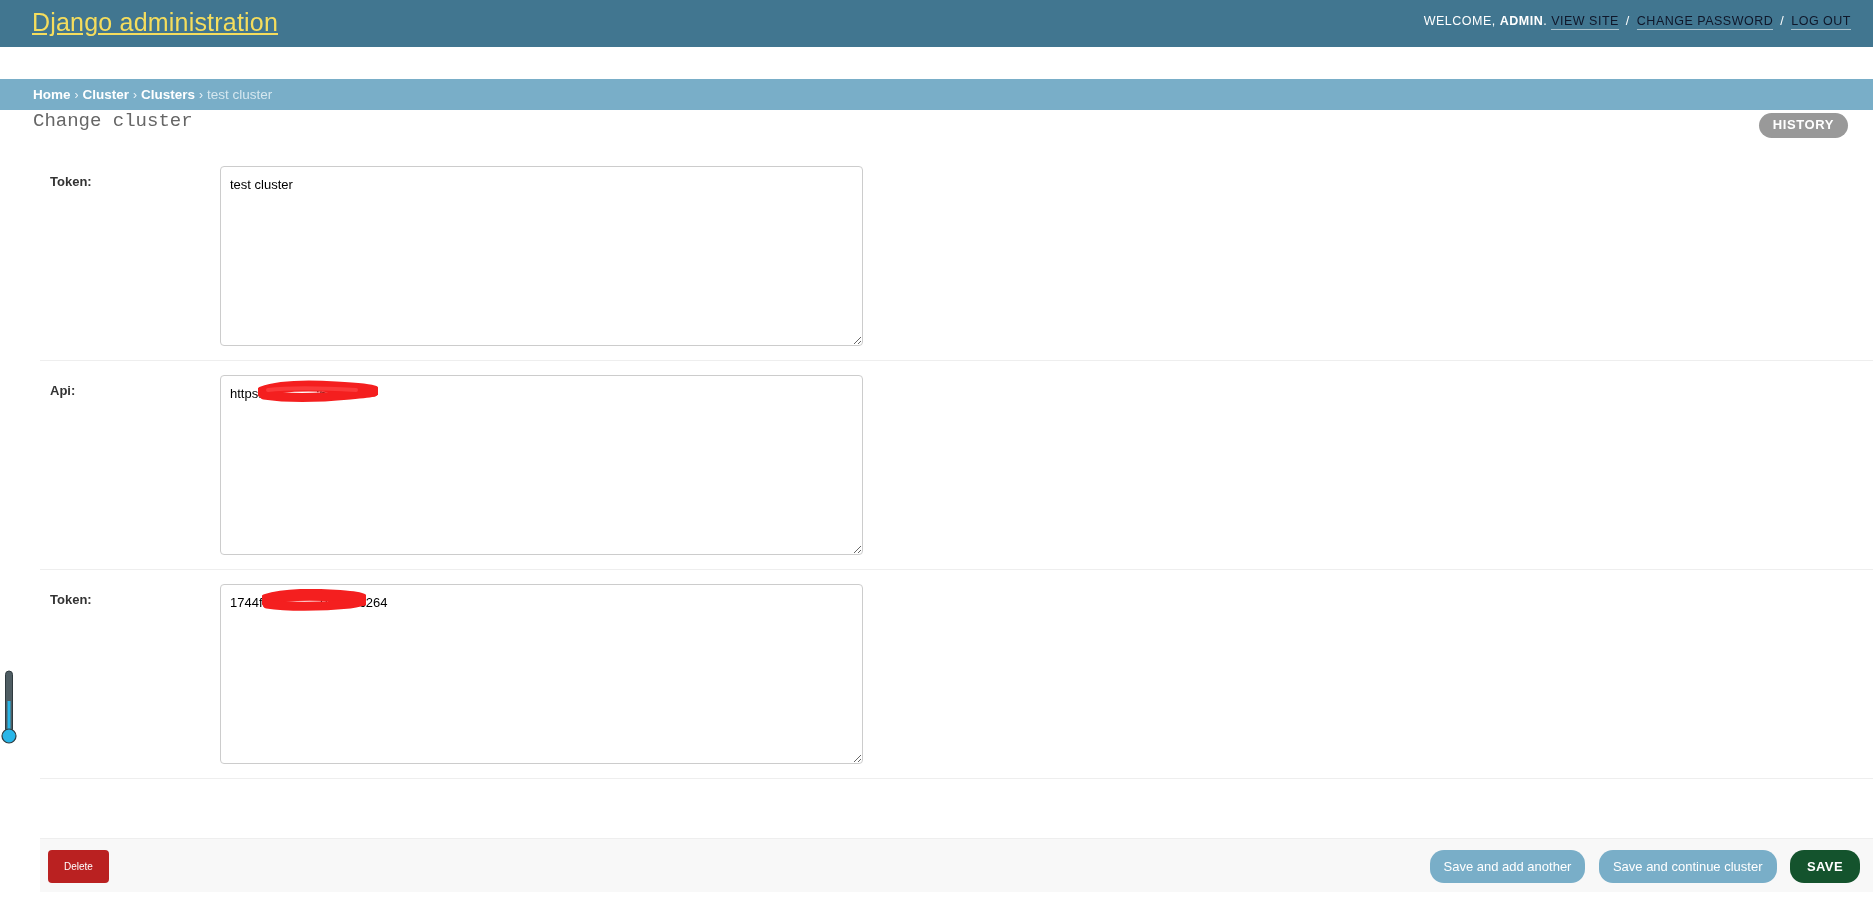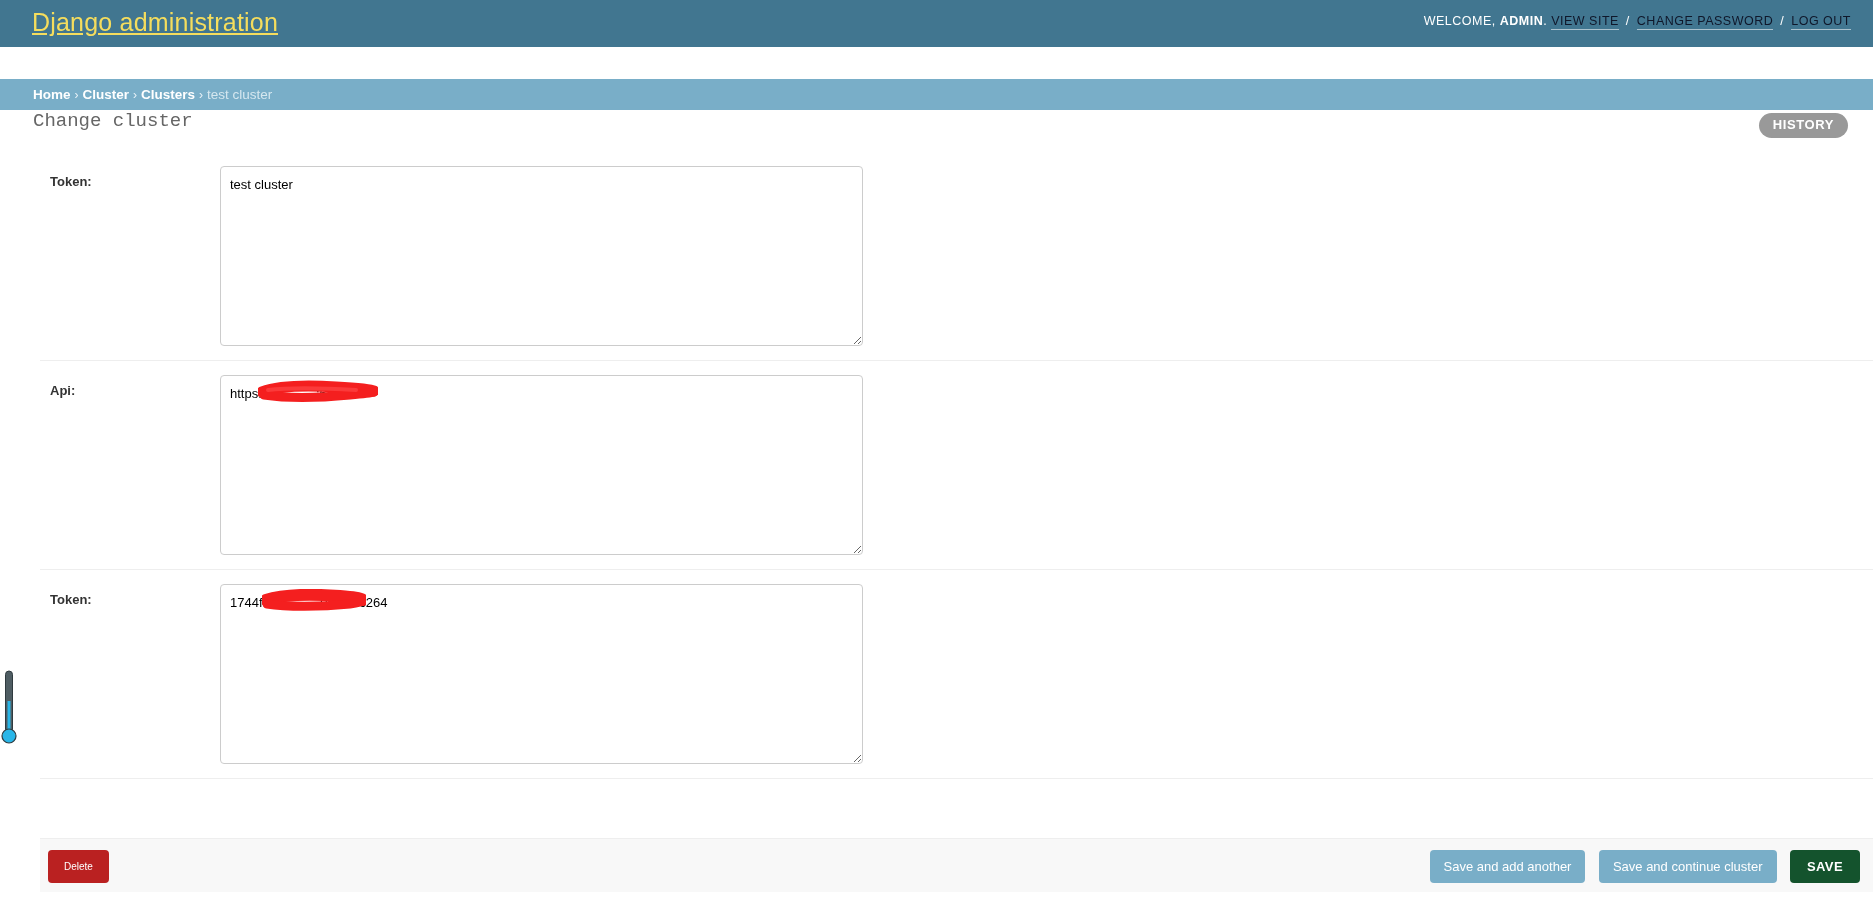--- a/index.html
+++ b/index.html
@@ -166,21 +166,21 @@
   }
   .save-btns {
     position: absolute;
     right: 13px; top: 11px;
     white-space: nowrap;
   }
   .save-btns button {
     font-family: "Liberation Sans", sans-serif;
     font-size: 13px;
     border: none;
-    border-radius: 4px;
+    border-radius: 14px;
     padding: 9px 14px;
     color: #ffffff;
     cursor: pointer;
     line-height: 15px;
     vertical-align: middle;
   }
   .btn-light { background: #79aec8; margin-right: 9px; }
   .btn-default {
     background: #14532d;
     text-transform: uppercase;

